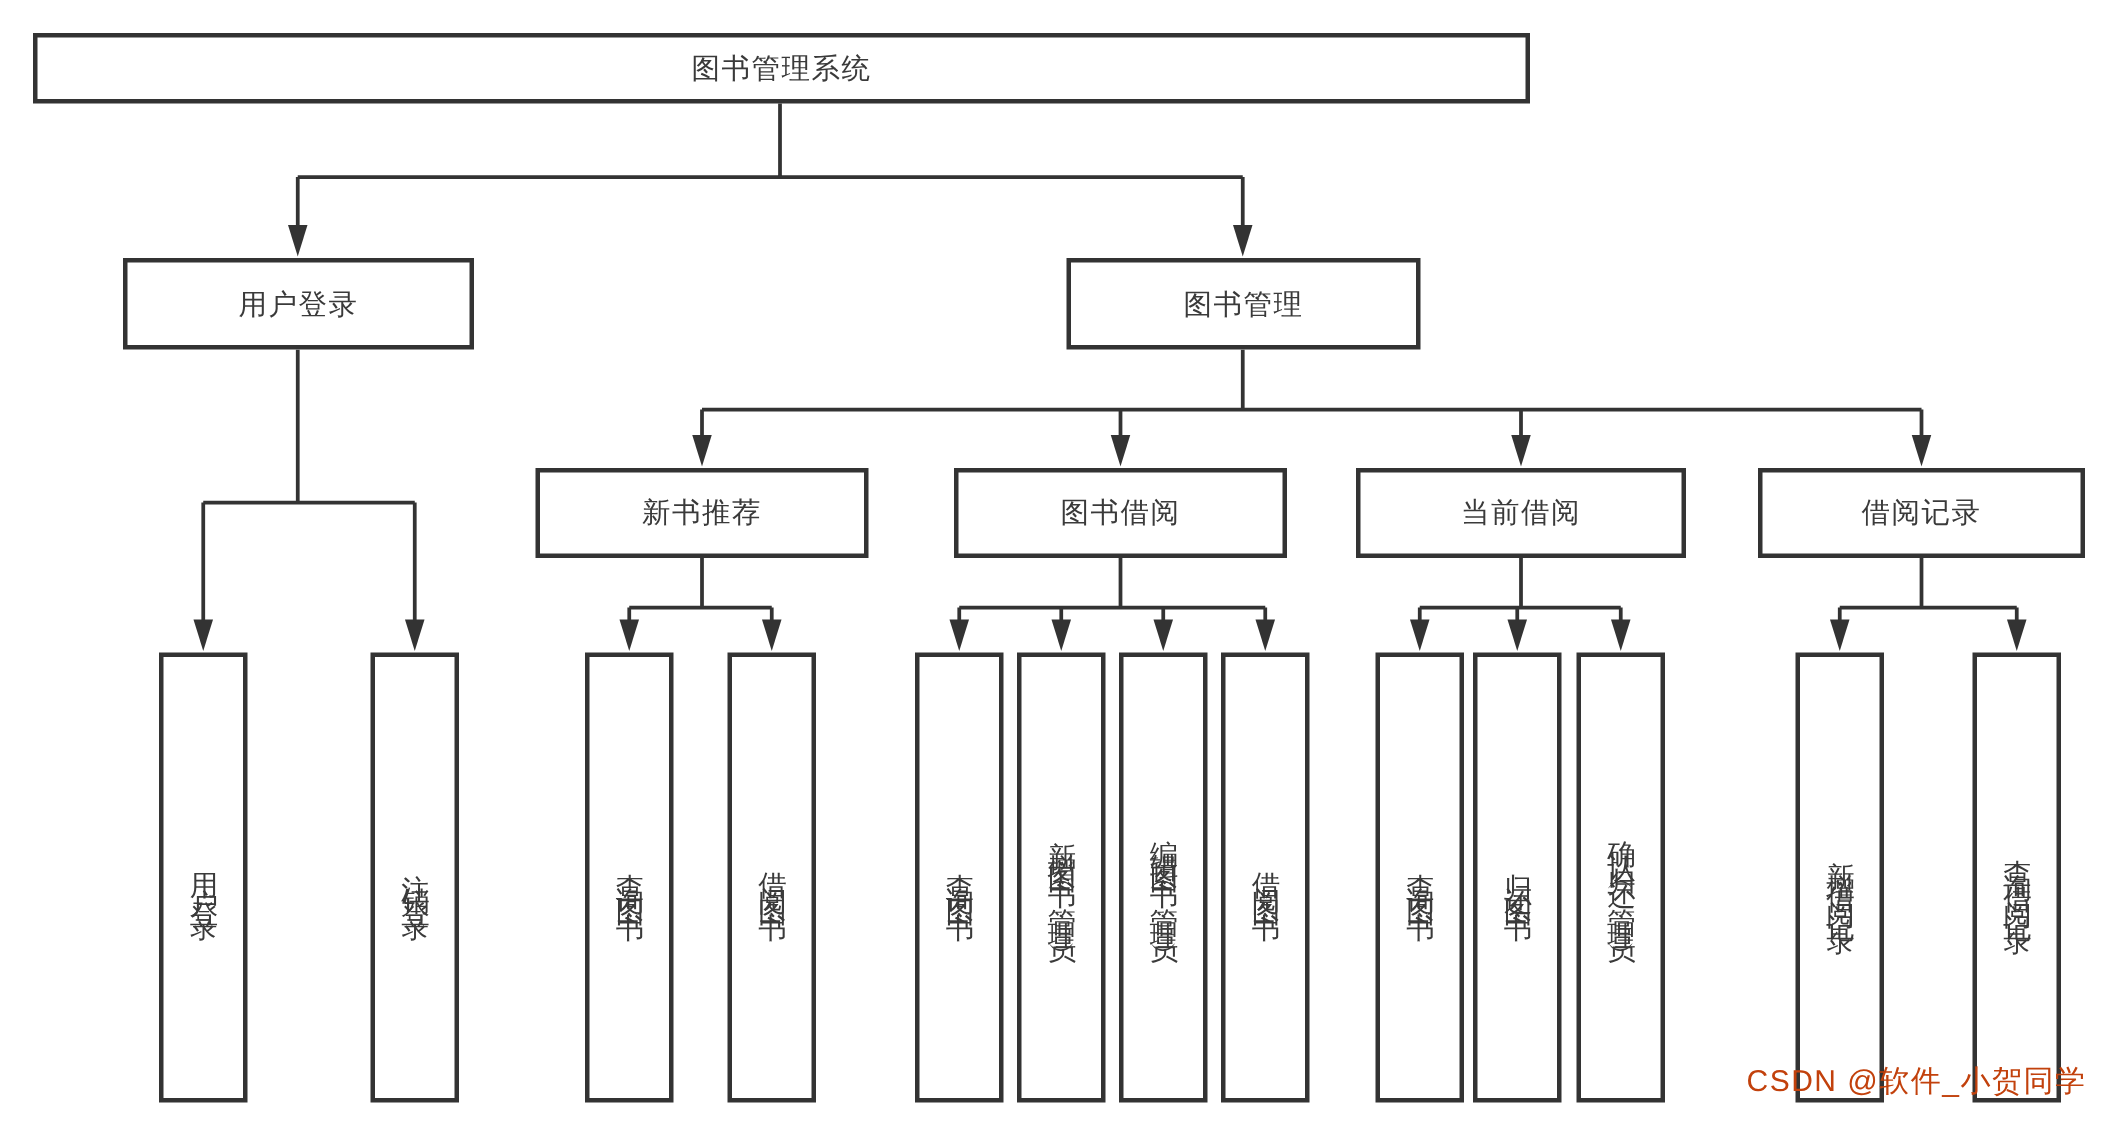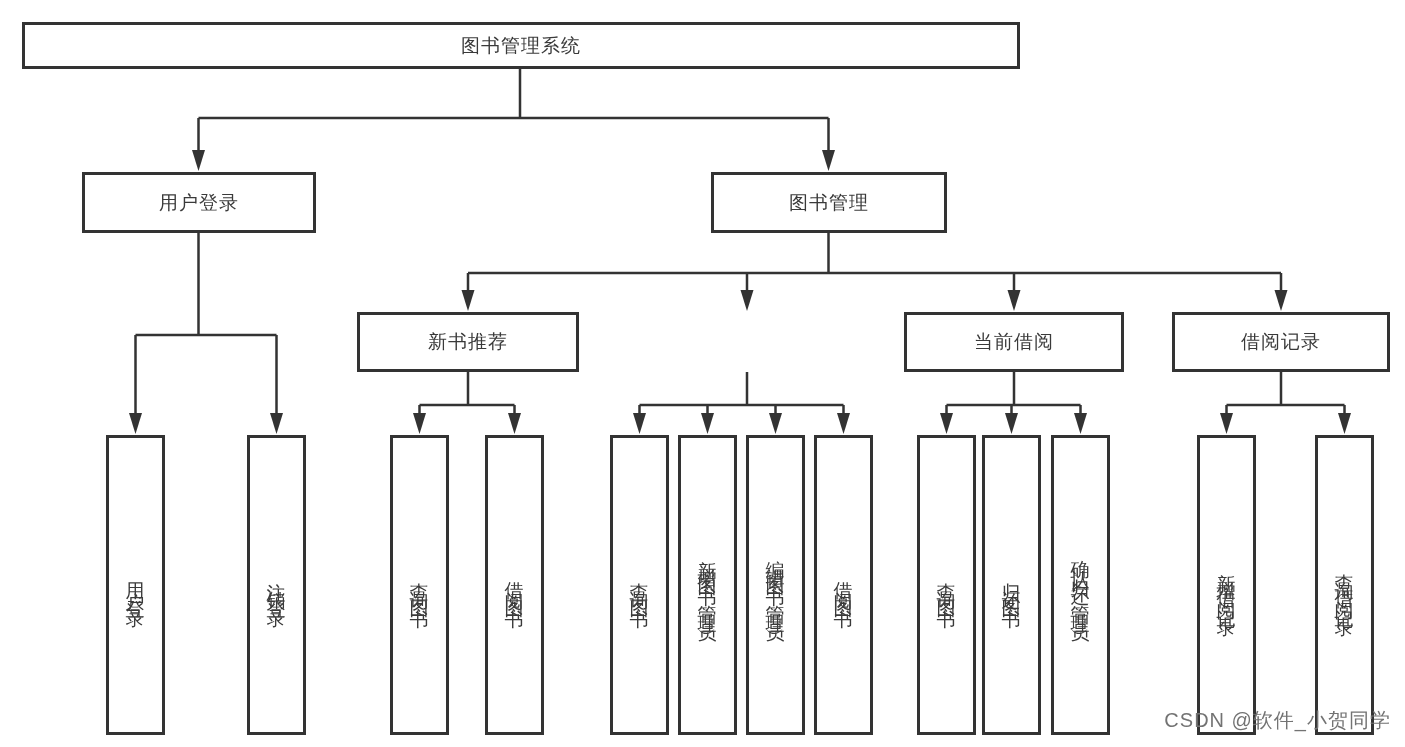--- a/index.html
+++ b/index.html
@@ -41,21 +41,21 @@
     letter-spacing: 9px;
     font-size: 19px;
     line-height: 1;
   }
   .lvl3 { top: 312px; height: 60px; }
   #watermark {
     position: absolute;
     right: 14px;
     bottom: 3px;
     font-size: 20px;
-    color: #737373;
+    color: #c2410c;
     letter-spacing: 1px;
   }
 </style>
 </head>
 <body>
 
 <div id="canvas">
 
   <svg id="wires" viewBox="0 0 1405 747" xmlns="http://www.w3.org/2000/svg">
 
@@ -92,20 +92,21 @@
     <polygon points="1220,413 1233,413 1226.5,434" fill="#333333"></polygon>
     <polygon points="1338,413 1351,413 1344.5,434" fill="#333333"></polygon>
   </svg>
 
   <div class="node" style="left:22px; top:22px; width:998px; height:47px;">图书管理系统</div>
 
   <div class="node" style="left:82px; top:172px; width:234px; height:61px;">用户登录</div>
   <div class="node lvl3" style="left:357px; width:222px;">新书推荐</div>
 
   <div class="node" style="left:711px; top:172px; width:236px; height:61px;">图书管理</div>
+  <div class="node lvl3" style="left:636px; width:222px;">图书借阅</div>
   <div class="node lvl3" style="left:1172px; width:218px;">借阅记录</div>
   <div class="node lvl3" style="left:904px; width:220px;">当前借阅</div>
 
   <div class="node leaf" style="left:106px;">
     <span class="vtext">用户登录</span>
   </div>
   <div class="node leaf" style="left:247px;">
     <span class="vtext">注销登录</span>
   </div>
 

